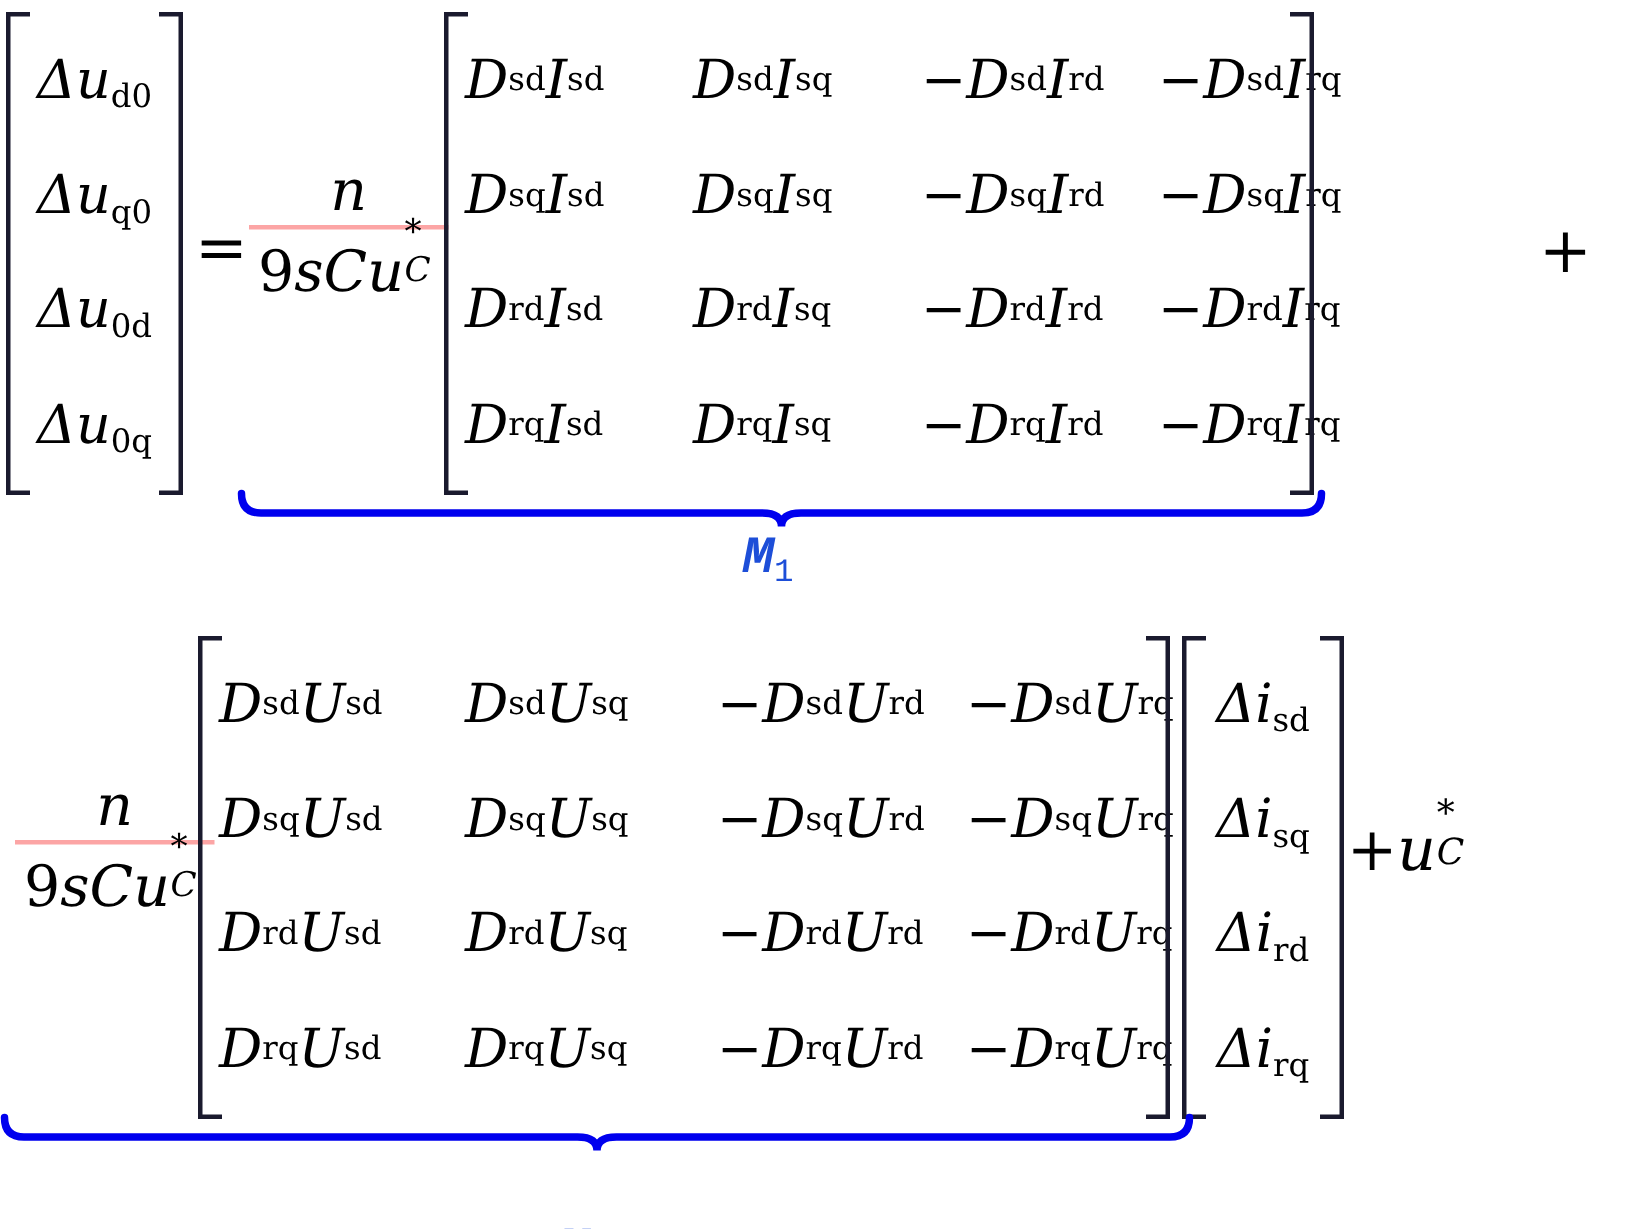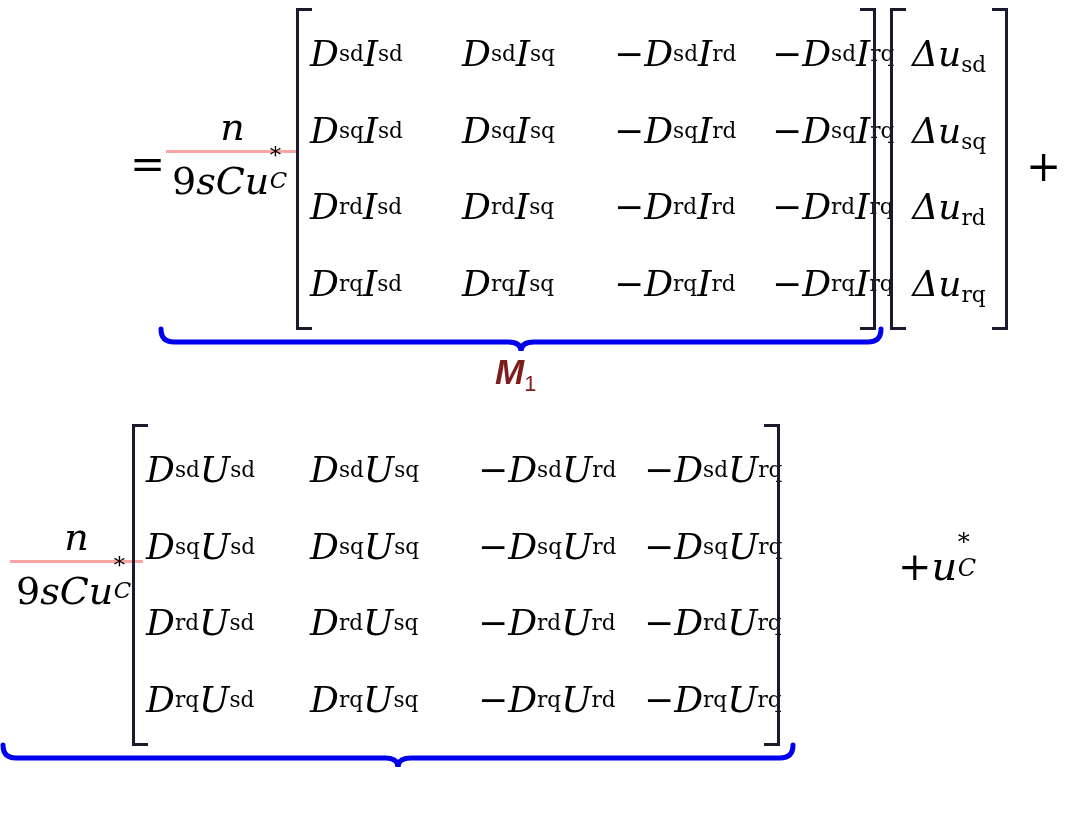--- a/index.html
+++ b/index.html
@@ -129,42 +129,56 @@
   .frac .den {
     font-size: 38px;
     padding: 3px 6px 0 6px;
     border-top: 3px solid #fca5a5;
   }
 
   
   .abs { position: absolute; }
 
   .brace-label {
-    color: #7f1d1d;
+    color: #1d4ed8;
     font-style: italic;
     font-weight: bold;
     font-size: 35px;
-    font-family: Liberation Sans, sans-serif;
+    font-family: Liberation Mono, monospace;
   }
   .brace-label sub.sb {
     font-weight: normal;
     font-style: normal;
     font-size: 0.62em;
   }
 
   .opsign {
     font-size: 42px;
     font-style: normal;
   }
 </style>
 </head>
 <body>
 
 <div class="equation-page">
 
+  <div class="abs bracket vec" style="left:4px; top:8px; width:118px; height:322px;">
+    <div class="cell mi">
+      <span>Δu</span><sub class="sb">d0</sub>
+    </div>
+    <div class="cell mi">
+      <span>Δu</span><sub class="sb">q0</sub>
+    </div>
+    <div class="cell mi">
+      <span>Δu</span><sub class="sb">0d</sub>
+    </div>
+    <div class="cell mi">
+      <span>Δu</span><sub class="sb">0q</sub>
+    </div>
+  </div>
 
   <div class="abs opsign" style="left:130px; top:140px;">=</div>
 
   <div class="abs" style="left:166px; top:108px;">
     <div class="frac">
       <div class="num mi">n</div>
       <div class="den">
         <span class="mup">9</span><span class="mi">s</span><span class="mi">C</span><span class="mi">u</span><span class="subsup"><span class="s-up">*</span><span class="s-dn">C</span></span>
       </div>
     </div>
@@ -284,34 +298,20 @@
       </div>
     <div class="cell">
         <span class="mop">−</span>
         <span class="mi">D</span>
         <sub class="sb">rq</sub>
         <span class="mi">I</span>
         <sub class="sb">rq</sub>
       </div>
   </div>
 
-  <div class="abs bracket vec" style="left:890px; top:8px; width:118px; height:322px;">
-    <div class="cell mi">
-      <span>Δu</span><sub class="sb">sd</sub>
-    </div>
-    <div class="cell mi">
-      <span>Δu</span><sub class="sb">sq</sub>
-    </div>
-    <div class="cell mi">
-      <span>Δu</span><sub class="sb">rd</sub>
-    </div>
-    <div class="cell mi">
-      <span>Δu</span><sub class="sb">rq</sub>
-    </div>
-  </div>
 
   <div class="abs opsign" style="left:1026px; top:142px;">+</div>
 
   <svg class="abs" style="left:158px; top:326px;" width="726" height="26" viewBox="0 0 726 26">
     <path d="M 3 3 Q 3 16 16 16 L 350 16 Q 363 16 363 25 Q 363 16 376 16 L 710 16 Q 723 16 723 3" fill="none" stroke="#0000ee" stroke-width="5" stroke-linecap="round"></path>
   </svg>
   <div class="abs brace-label" style="left:495px; top:352px;">
     <span>M</span><sub class="sb">1</sub>
   </div>
 
@@ -438,20 +438,34 @@
       </div>
     <div class="cell">
         <span class="mop">−</span>
         <span class="mi">D</span>
         <sub class="sb">rq</sub>
         <span class="mi">U</span>
         <sub class="sb">rq</sub>
       </div>
   </div>
 
+  <div class="abs bracket vec" style="left:788px; top:424px; width:108px; height:322px;">
+    <div class="cell mi">
+      <span>Δi</span><sub class="sb">sd</sub>
+    </div>
+    <div class="cell mi">
+      <span>Δi</span><sub class="sb">sq</sub>
+    </div>
+    <div class="cell mi">
+      <span>Δi</span><sub class="sb">rd</sub>
+    </div>
+    <div class="cell mi">
+      <span>Δi</span><sub class="sb">rq</sub>
+    </div>
+  </div>
 
   <div class="abs" style="left:898px; top:540px; font-size:40px; white-space:nowrap;">
     <span class="mop">+</span><span class="mi">u</span><span class="subsup"><span class="s-up">*</span><span class="s-dn">C</span></span>
   </div>
 
 
   <svg class="abs" style="left:0px; top:742px;" width="796" height="26" viewBox="0 0 796 26">
     <path d="M 3 3 Q 3 16 16 16 L 385 16 Q 398 16 398 25 Q 398 16 411 16 L 780 16 Q 793 16 793 3" fill="none" stroke="#0000ee" stroke-width="5" stroke-linecap="round"></path>
   </svg>
   <div class="abs brace-label" style="left:372px; top:813px;">

